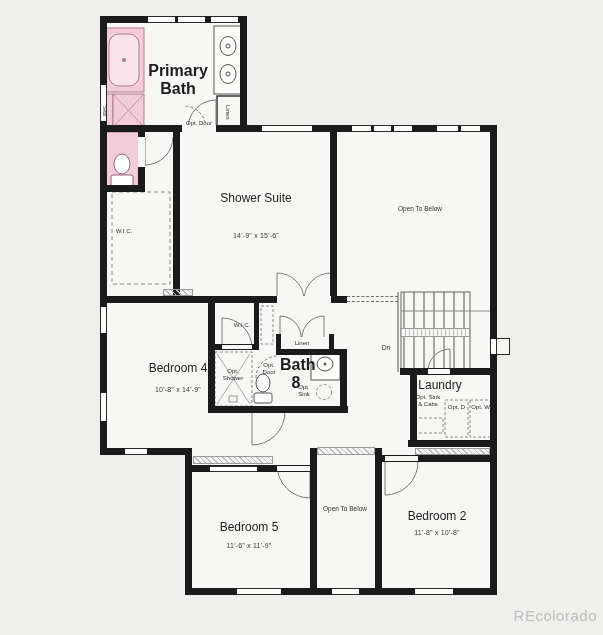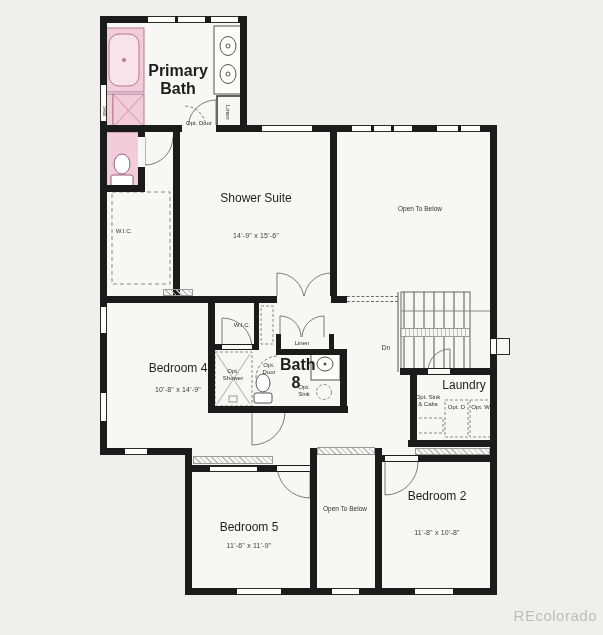--- a/index.html
+++ b/index.html
@@ -186,24 +186,24 @@
   <div class="hatch" style="left:415px;top:448px;width:75px;height:7px;"></div>
   <div class="hatch" style="left:163px;top:289px;width:30px;height:7px;"></div>
 
   <div class="lbl lbl-mid" style="left:146px;top:62px;width:64px;">Primary Bath</div>
   <div class="lbl lbl-room" style="left:216px;top:192px;width:80px;">Shower Suite</div>
   <div class="lbl lbl-dims" style="left:206px;top:232px;width:100px;">14'-9" x 15'-6"</div>
   <div class="lbl lbl-xs" style="left:395px;top:205px;width:50px;">Open To Below</div>
   <div class="lbl lbl-room" style="left:136px;top:362px;width:84px;">Bedroom 4</div>
   <div class="lbl lbl-dims" style="left:136px;top:386px;width:84px;">10'-8" x 14'-9"</div>
   <div class="lbl lbl-mid" style="left:280px;top:356px;width:32px;">Bath 8</div>
-  <div class="lbl lbl-room" style="left:424px;top:379px;width:80px;">Laundry</div>
+  <div class="lbl lbl-room" style="left:400px;top:379px;width:80px;">Laundry</div>
   <div class="lbl lbl-room" style="left:207px;top:521px;width:84px;">Bedroom 5</div>
   <div class="lbl lbl-dims" style="left:207px;top:542px;width:84px;">11'-6" x 11'-9"</div>
-  <div class="lbl lbl-room" style="left:395px;top:490px;width:84px;">Bedroom 2</div>
+  <div class="lbl lbl-room" style="left:395px;top:510px;width:84px;">Bedroom 2</div>
   <div class="lbl lbl-dims" style="left:395px;top:529px;width:84px;">11'-8" x 10'-8"</div>
   <div class="lbl lbl-xs" style="left:322px;top:505px;width:46px;">Open To Below</div>
 
   <div class="lbl lbl-sm" style="left:106px;top:228px;width:36px;">W.I.C.</div>
   <div class="lbl lbl-sm" style="left:224px;top:322px;width:36px;">W.I.C.</div>
   <div class="lbl lbl-sm lbl-v" style="left:224px;top:100px;height:24px;">Linen</div>
   <div class="lbl lbl-sm" style="left:284px;top:340px;width:36px;">Linen</div>
   <div class="lbl lbl-sm lbl-v" style="left:101px;top:98px;height:26px;font-size:5px;">Seat</div>
   <div class="lbl lbl-sm" style="left:186px;top:120px;width:26px;">Opt. Door</div>
   <div class="lbl lbl-sm" style="left:258px;top:362px;width:22px;">Opt. Door</div>

